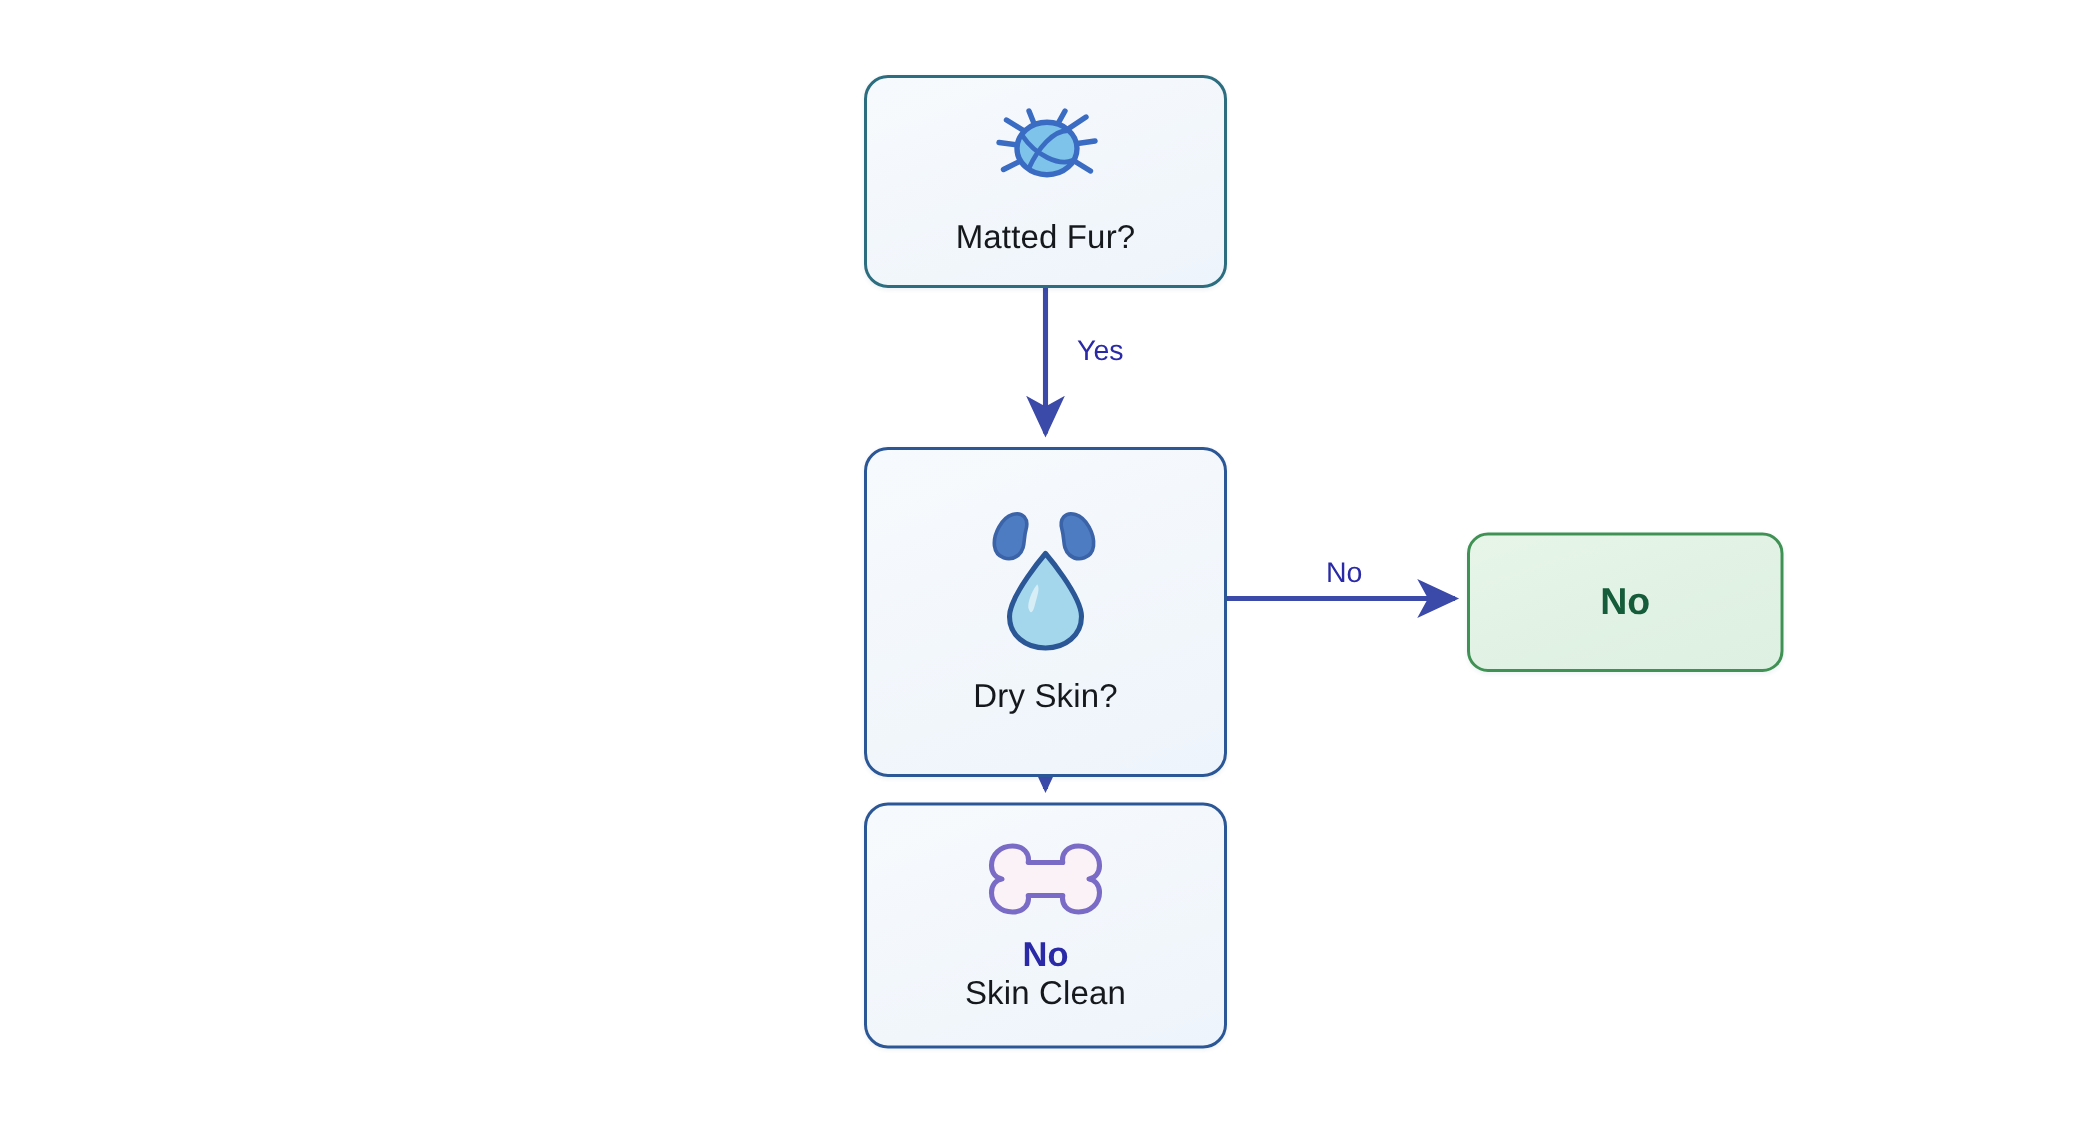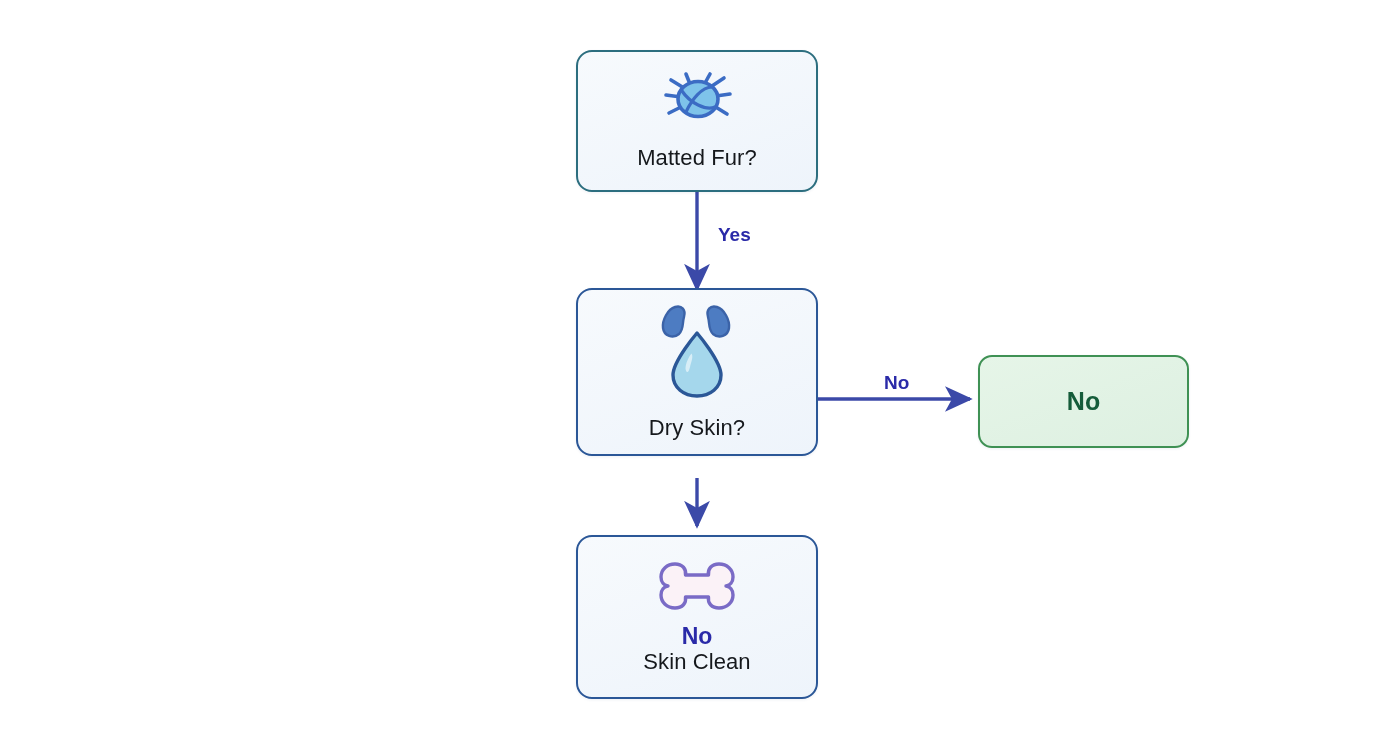--- a/index.html
+++ b/index.html
@@ -78,28 +78,28 @@
     color: #155c3a;
     font-weight: 700;
     text-align: center;
     white-space: nowrap;
   }
 
   
   .edge-label {
     position: absolute;
     font-size: 19px;
-    font-weight: 700;
+    font-weight: 400;
     color: #2a2aa8;
     white-space: nowrap;
   }
 
   
   #node-matted-fur { left: 576px; top: 50px;  width: 242px; height: 142px; }
-  #node-dry-skin   { left: 576px; top: 288px; width: 242px; height: 168px; }
+  #node-dry-skin   { left: 576px; top: 298px; width: 242px; height: 220px; }
   #node-ears-clean { left: 576px; top: 535px; width: 242px; height: 164px; }
   #node-result-no  { left: 978px; top: 355px; width: 211px; height: 93px; }
 
   #node-matted-fur .node-icon { margin-bottom: 14px; }
   #node-dry-skin   .node-icon { margin-bottom: 16px; }
   #node-ears-clean .node-icon { margin-bottom: 10px; }
 
   #edge-label-yes { left: 718px; top: 224px; }
   #edge-label-no  { left: 884px; top: 372px; }
 </style>

